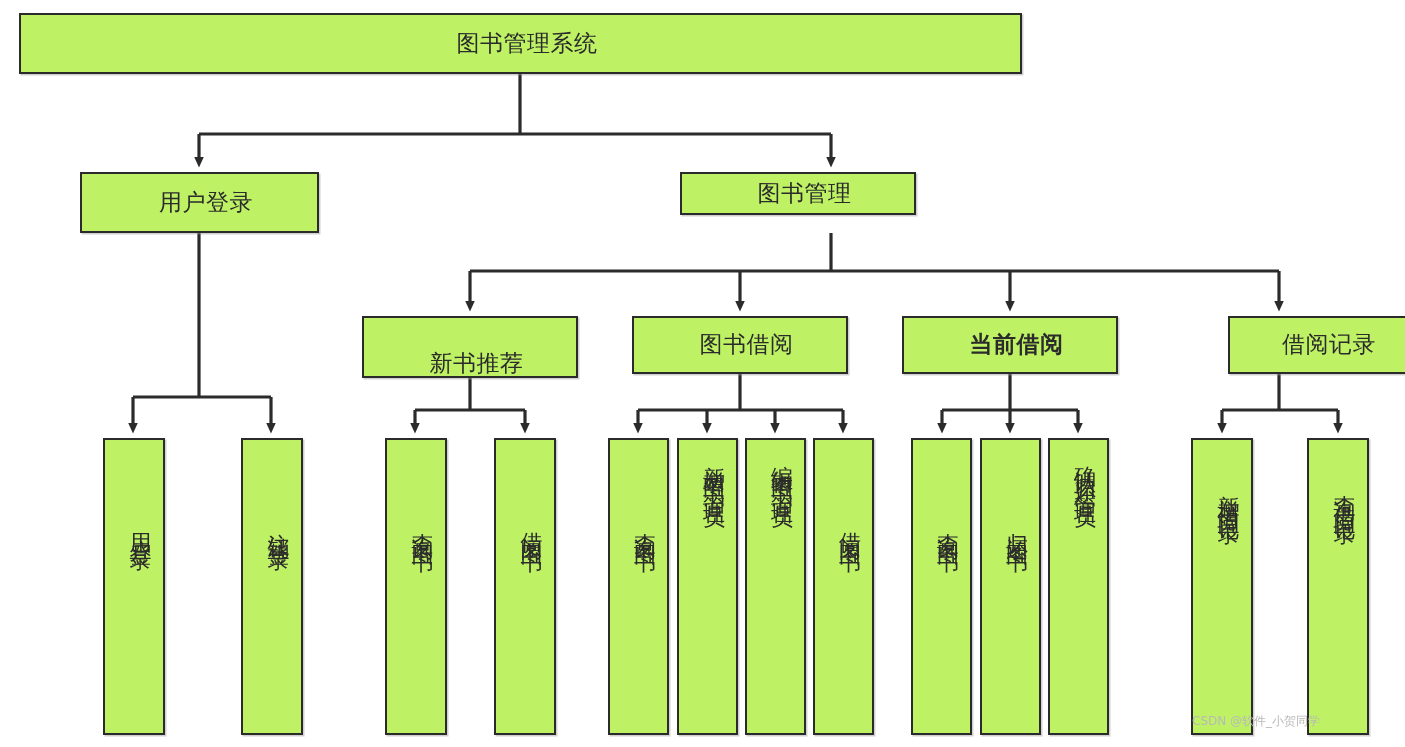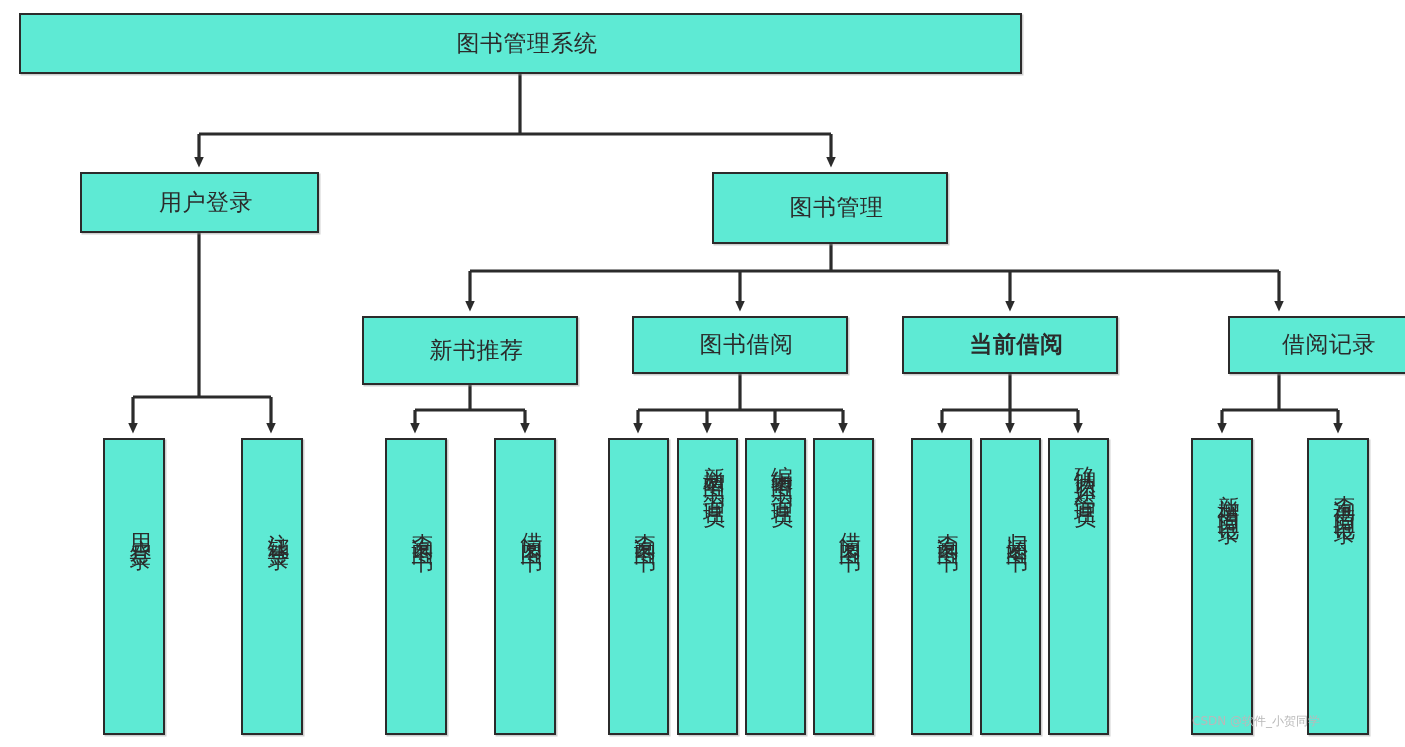--- a/index.html
+++ b/index.html
@@ -17,21 +17,21 @@
   #canvas {
     position: absolute;
     left: 0; top: 0;
     width: 1405px;
     height: 747px;
   }
   .node {
     position: absolute;
     box-sizing: border-box;
     border: 2.5px solid #2b2b2b;
-    background: #5eead4;
+    background: #bef264;
     display: flex;
     align-items: center;
     justify-content: center;
     color: #2b2b2b;
     box-shadow: 1.5px 1.5px 0 rgba(150,150,150,0.45);
     padding-left: 13px;
   }
   .node-h {
     font-size: 23px;
     line-height: 1.1;
@@ -115,25 +115,25 @@
   </g>
 </svg>
 
 <div class="node node-h" style="left:19px; top:13px; width:1003px; height:61px;">
   <span>图书管理系统</span>
 </div>
 
 <div class="node node-h" style="left:80px; top:172px; width:239px; height:61px;">
   <span>用户登录</span>
 </div>
-<div class="node node-h" style="left:712px; top:172px; width:236px; height:72px;">
+<div class="node node-h" style="left:680px; top:172px; width:236px; height:43px;">
   <span>图书管理</span>
 </div>
 
-<div class="node node-h" style="left:362px; top:316px; width:216px; height:69px;">
+<div class="node node-h" style="left:362px; top:316px; width:216px; height:62px;align-items:flex-end;">
   <span>新书推荐</span>
 </div>
 <div class="node node-h" style="left:632px; top:316px; width:216px; height:58px;justify-content:center;">
   <span>图书借阅</span>
 </div>
 <div class="node node-h" style="left:902px; top:316px; width:216px; height:58px;font-weight:bold;">
   <span>当前借阅</span>
 </div>
 <div class="node node-h" style="left:1228px; top:316px; width:189px; height:58px;">
   <span>借阅记录</span>

